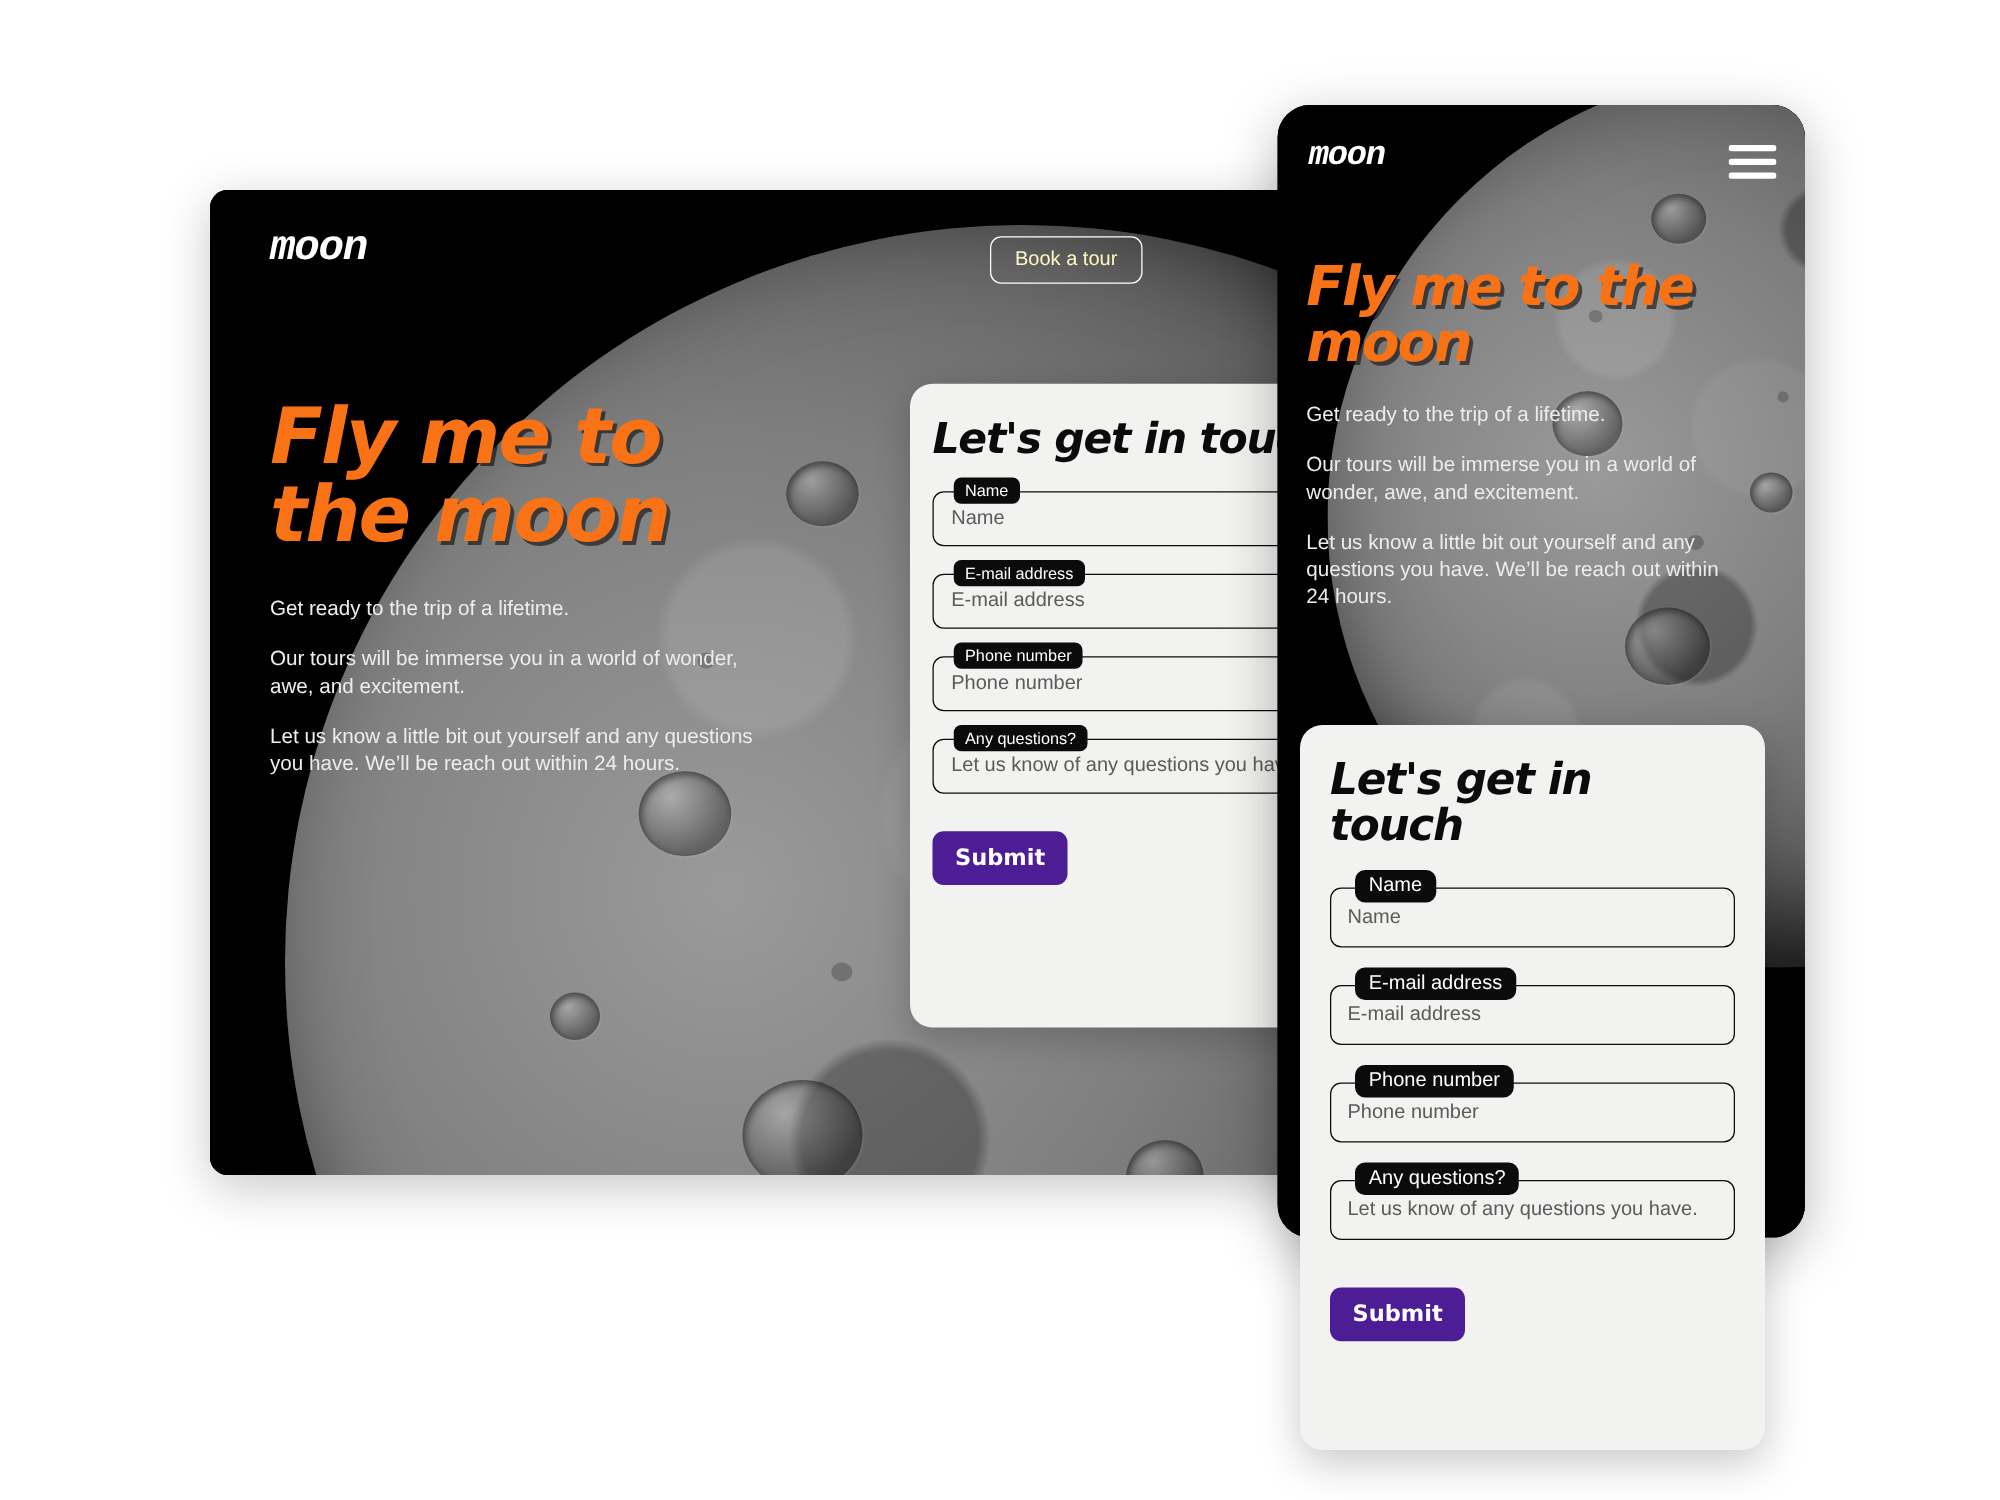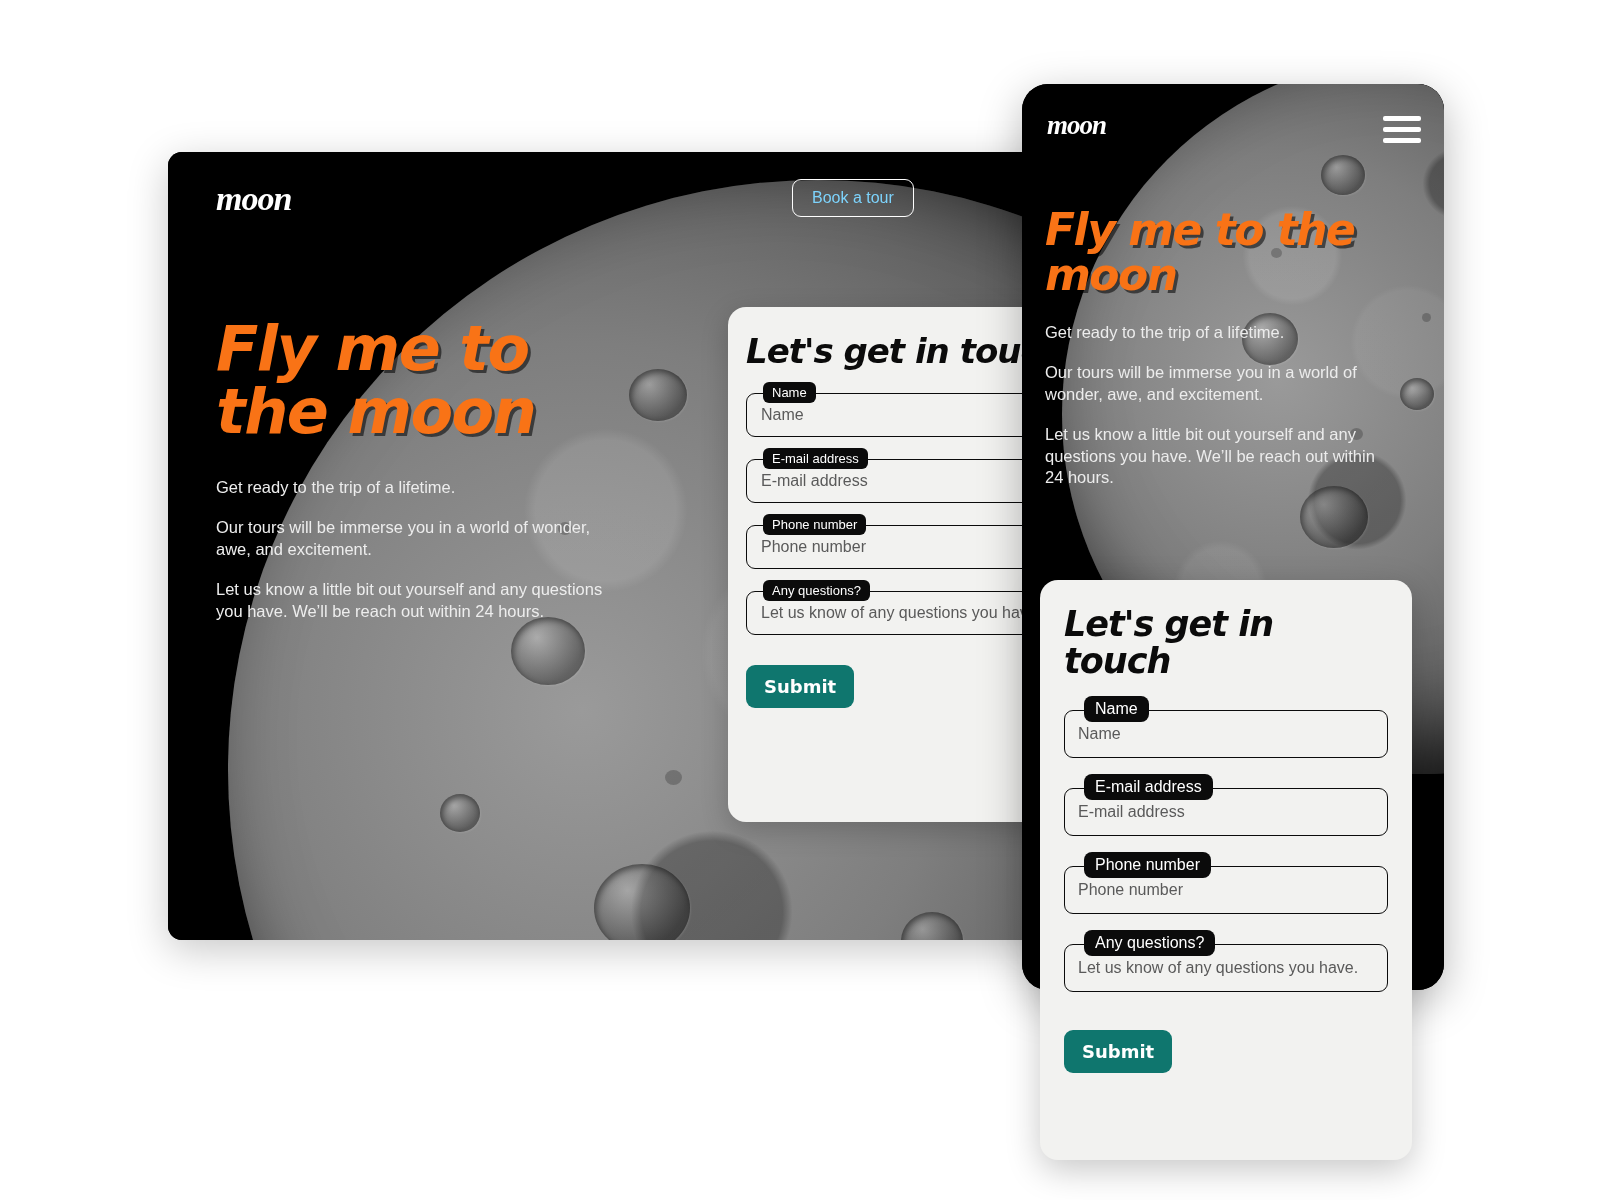--- a/index.html
+++ b/index.html
@@ -67,41 +67,41 @@
   }
   #desktop-nav {
     position: absolute;
     top: 0; left: 0; right: 0;
     height: 96px;
     display: flex;
     align-items: center;
     z-index: 5;
   }
   .brand {
-    font-family: Liberation Serif, serif;
+    font-family: Liberation Mono, monospace;
     font-weight: 700;
     font-style: italic;
     color: #ffffff;
     letter-spacing: -1px;
   }
   #desktop-brand {
     position: absolute;
     left: 48px;
     top: 28px;
     font-size: 34px;
   }
   #book-tour-btn {
     position: absolute;
     left: 624px;
-    top: 27px;
+    top: 37px;
     padding: 9px 19px;
     border-radius: 9px;
     border: 1.5px solid #ffffff;
     background: transparent;
-    color: #7dd3fc;
+    color: #fef9c3;
     font-size: 16px;
     font-family: "Liberation Sans", sans-serif;
     cursor: pointer;
   }
 
   #desktop-hero-text {
     position: absolute;
     left: 48px;
     top: 165px;
     width: 420px;
@@ -175,21 +175,21 @@
     border-radius: 9px;
     background: #f2f2f0;
     color: #5a5a5a;
     font-size: 16px;
     padding: 0 14px;
     font-family: "Liberation Sans", sans-serif;
     outline: none;
   }
   .field-input::placeholder { color: #5a5a5a; }
   .submit-btn {
-    background: #0f766e;
+    background: #4c1d95;
     color: #ffffff;
     border: none;
     border-radius: 9px;
     font-family: "DejaVu Sans", sans-serif;
     font-weight: 700;
     font-size: 18px;
     padding: 11px 18px;
     cursor: pointer;
   }
   #desktop-submit { margin: 30px 0 0 18px; }

